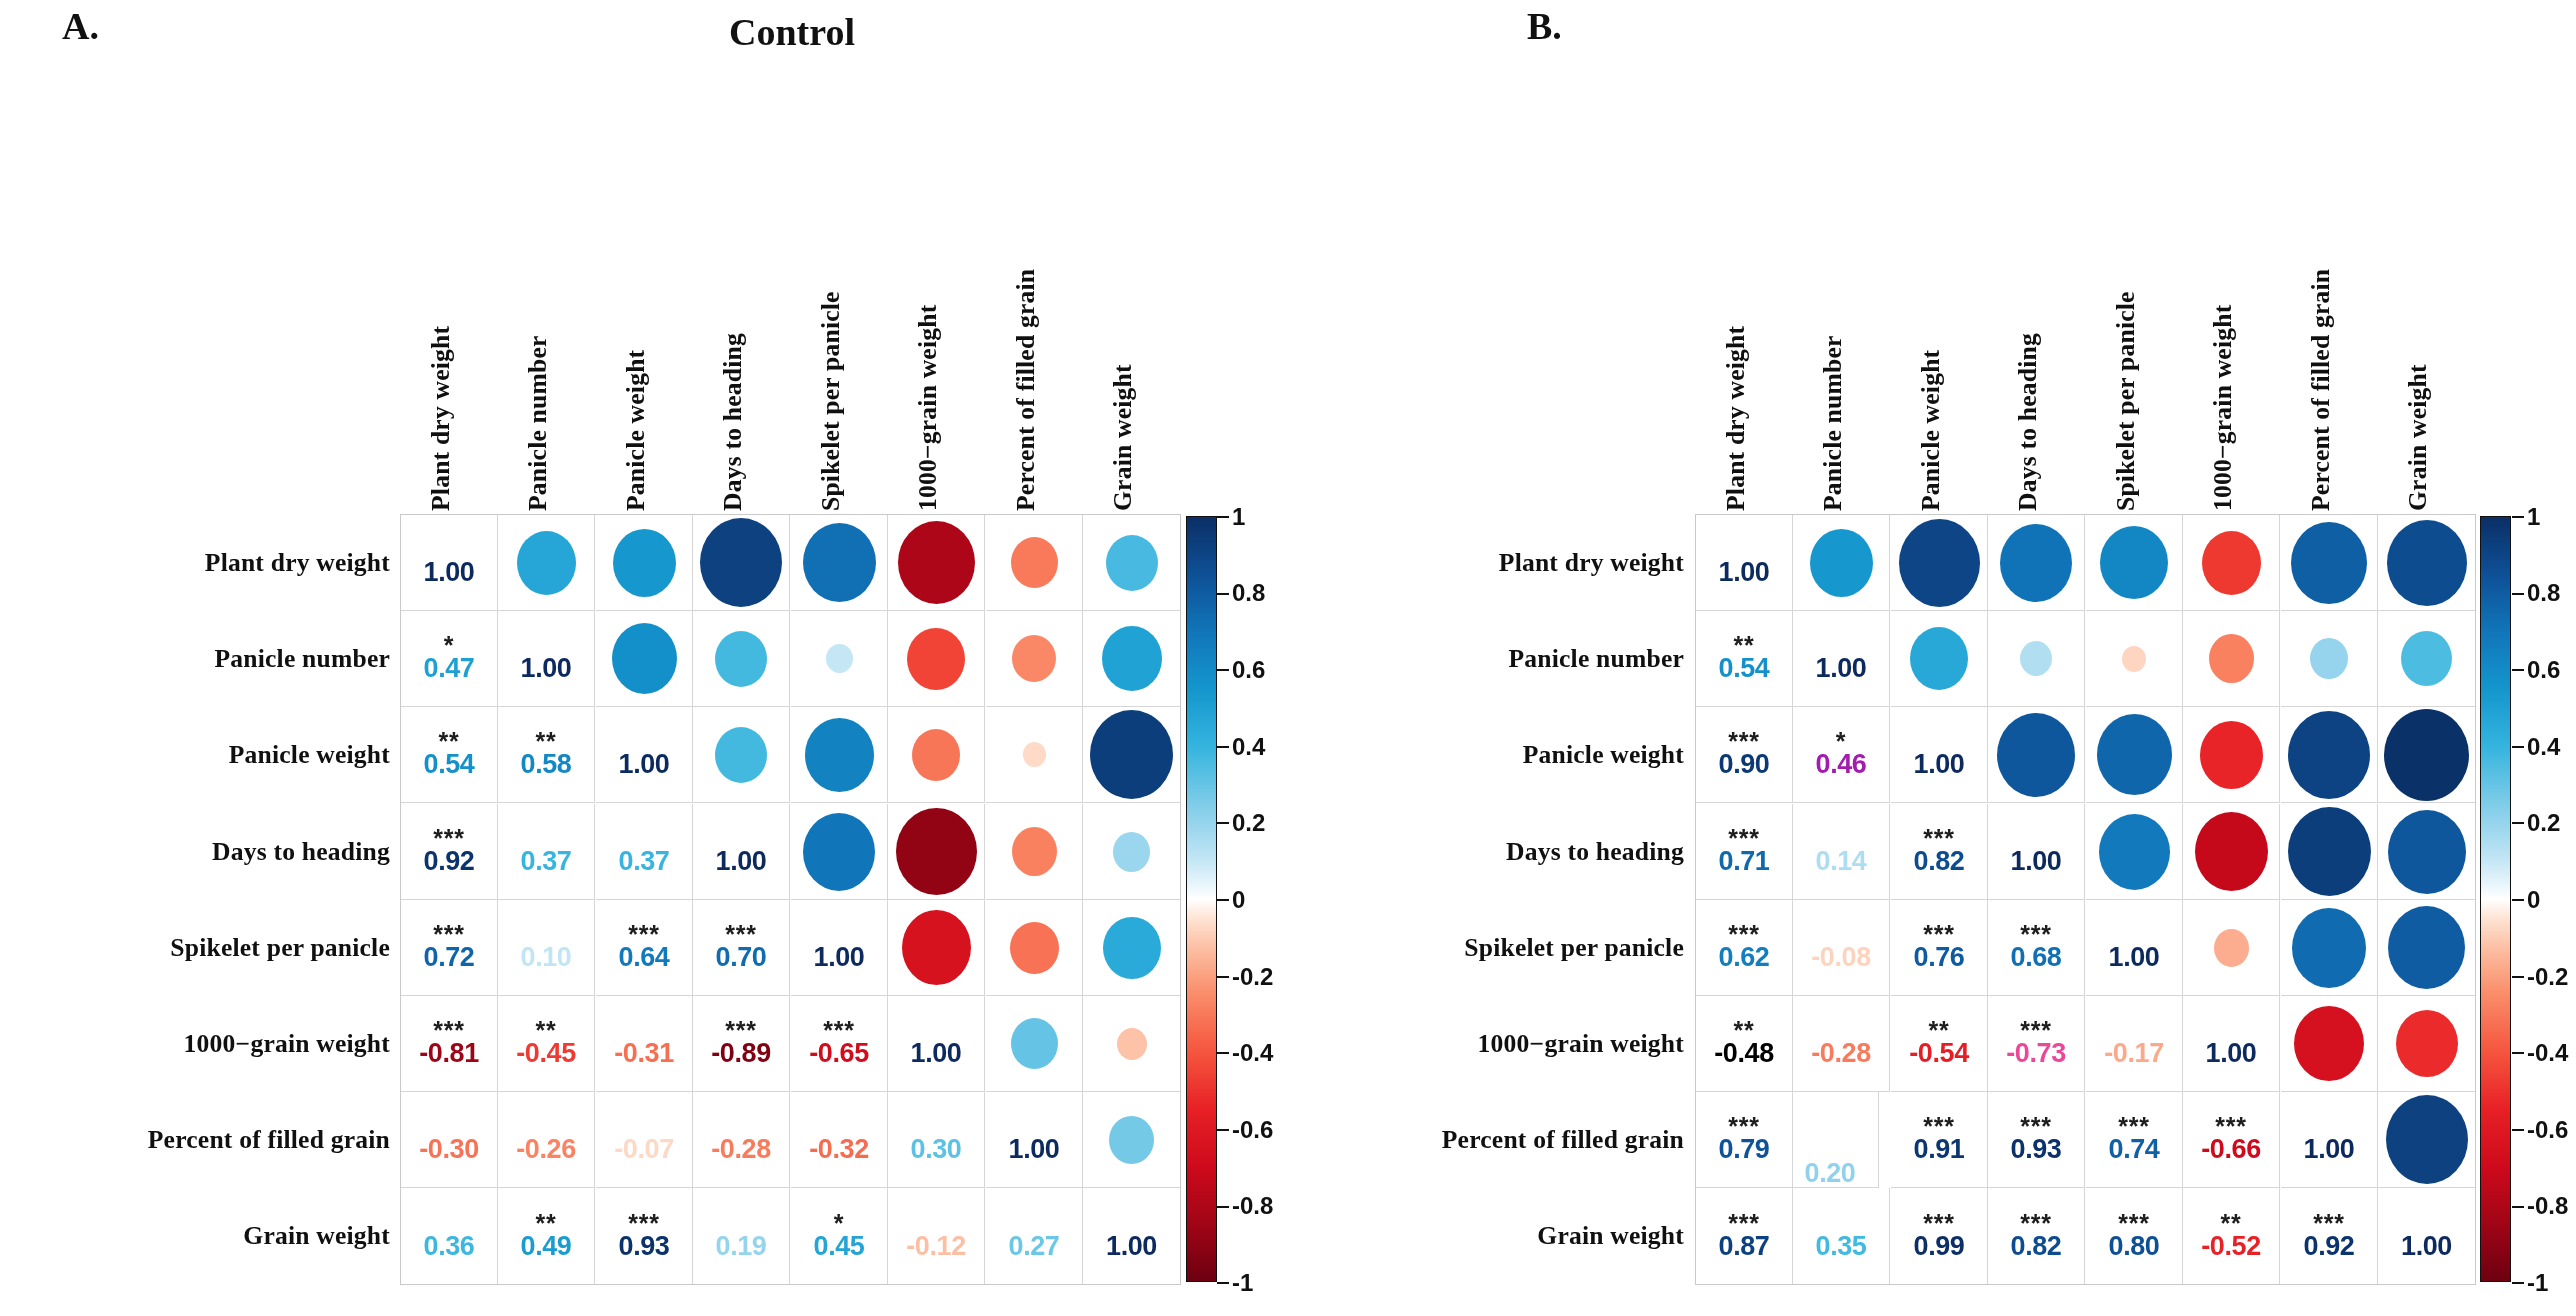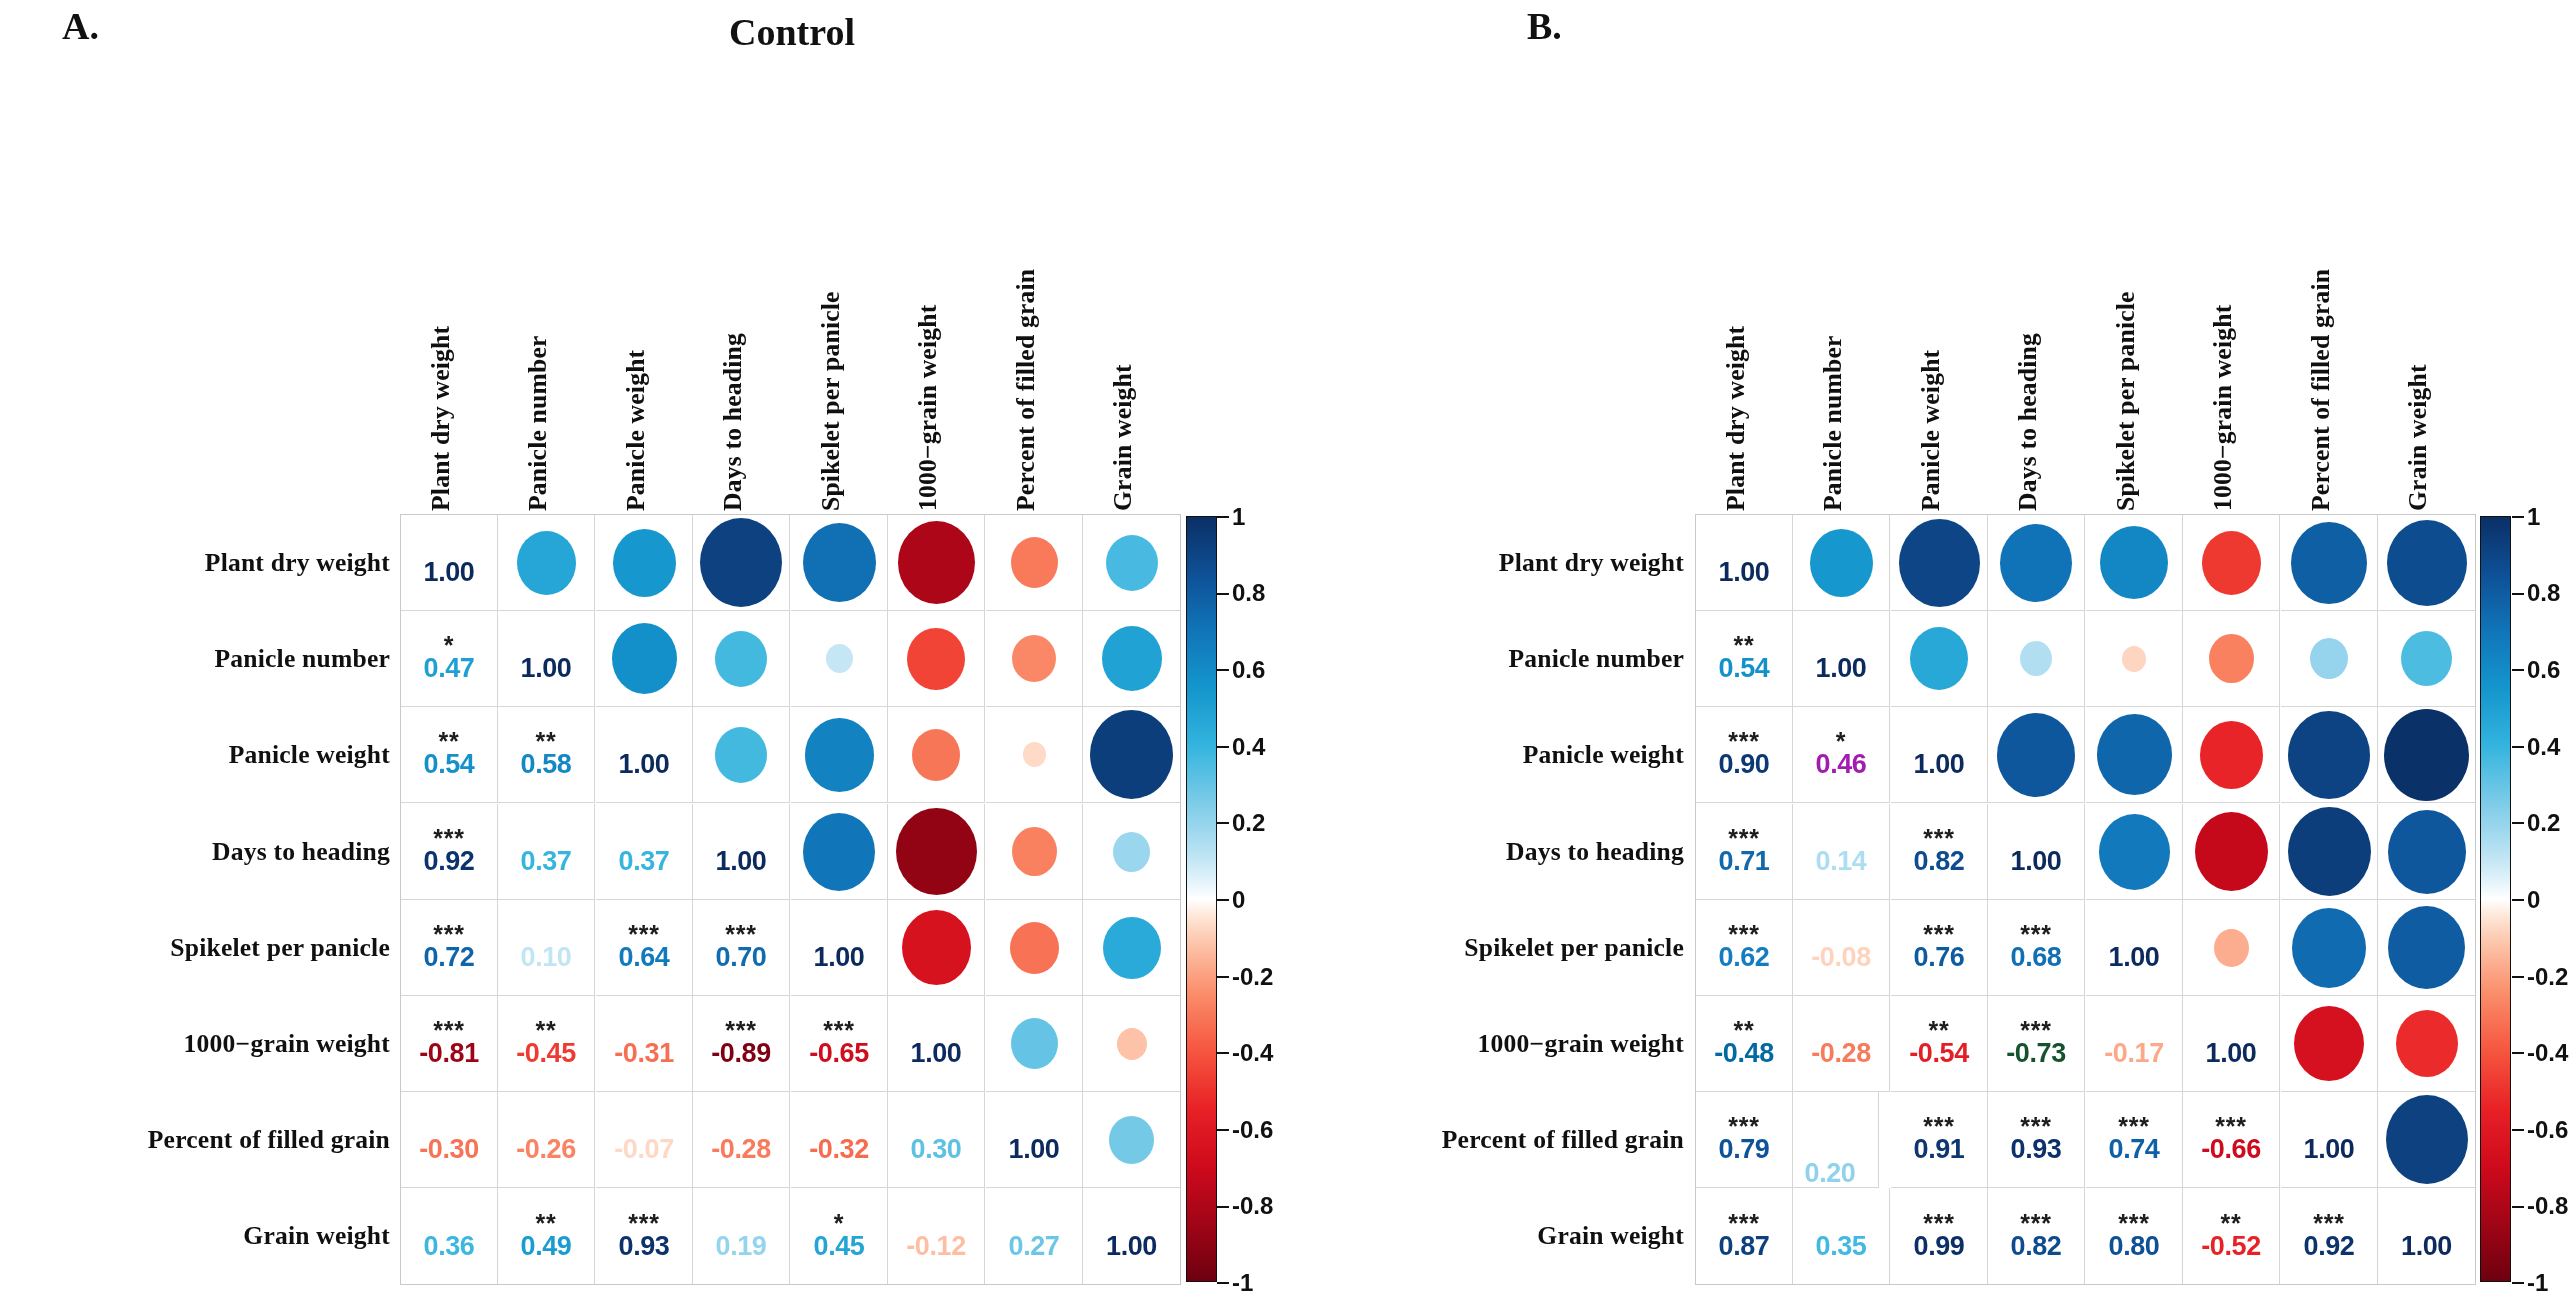--- a/index.html
+++ b/index.html
@@ -631,39 +631,39 @@
       </div>
       <div class="cell" style="left: 585px; top: 385px; width: 97px; height: 96px;">
         <div class="blob" style="width: 74px; height: 80px; background: rgb(16, 107, 176);"></div>
       </div>
       <div class="cell lastcol" style="left: 682px; top: 385px; width: 97px; height: 96px;">
         <div class="blob" style="width: 77px; height: 83px; background: rgb(15, 92, 162);"></div>
       </div>
       <div class="cell" style="left: 0px; top: 481px; width: 97px; height: 96px;">
         <div class="txtwrap">
           <div class="stars">**</div>
-          <div class="val" style="color: #0369a1;">-0.48</div>
+          <div class="val" style="color: #000000;">-0.48</div>
         </div>
       </div>
       <div class="cell" style="left: 97px; top: 481px; width: 97px; height: 96px;">
         <div class="txtwrap">
           <div class="stars empty">&nbsp;</div>
           <div class="val" style="color: rgb(248, 123, 92);">-0.28</div>
         </div>
       </div>
       <div class="cell" style="left: 195px; top: 481px; width: 97px; height: 96px;">
         <div class="txtwrap">
           <div class="stars">**</div>
           <div class="val" style="color: rgb(228, 30, 37);">-0.54</div>
         </div>
       </div>
       <div class="cell" style="left: 292px; top: 481px; width: 97px; height: 96px;">
         <div class="txtwrap">
           <div class="stars">***</div>
-          <div class="val" style="color: #14532d;">-0.73</div>
+          <div class="val" style="color: #ec4899;">-0.73</div>
         </div>
       </div>
       <div class="cell" style="left: 390px; top: 481px; width: 97px; height: 96px;">
         <div class="txtwrap">
           <div class="stars empty">&nbsp;</div>
           <div class="val" style="color: rgb(252, 169, 138);">-0.17</div>
         </div>
       </div>
       <div class="cell" style="left: 487px; top: 481px; width: 97px; height: 96px;">
         <div class="txtwrap">

